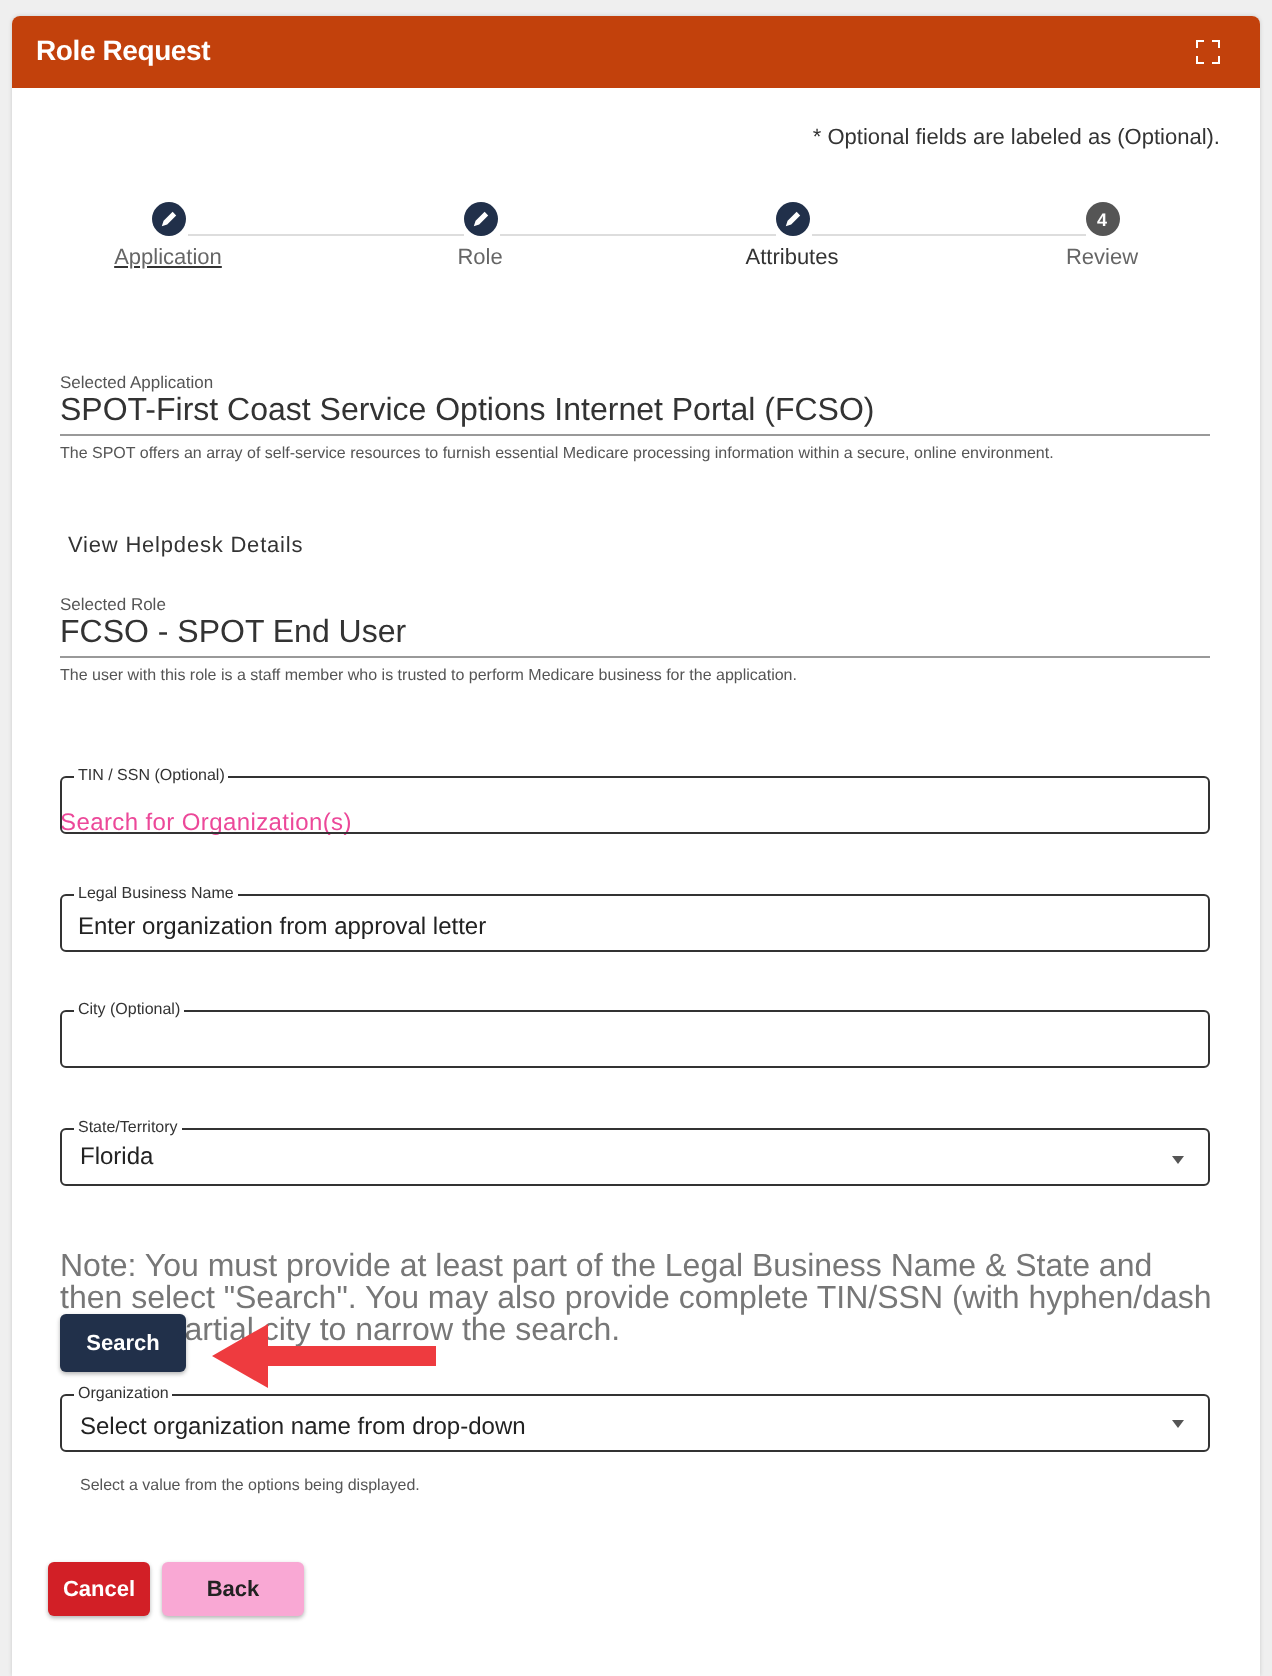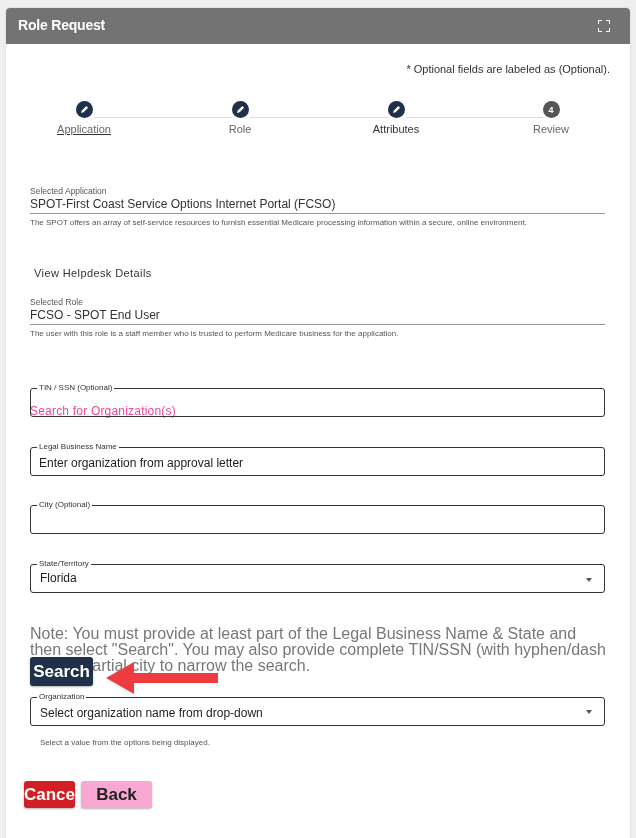--- a/index.html
+++ b/index.html
@@ -1,53 +1,53 @@
 <!DOCTYPE html>
 <html><head>
 <meta charset="utf-8">
 <style>
   * { box-sizing: border-box; margin: 0; padding: 0; }
   html, body { width: 636px; height: 838px; background: #efefef; overflow: hidden; }
   body { font-family: "Liberation Sans", sans-serif; color: #333; position: relative; }
 
   .card { position: absolute; left: 6px; top: 8px; width: 624px; height: 830px; background: #fff;
           border-radius: 4px 4px 0 0; box-shadow: 0 0 2px rgba(0,0,0,0.15); }
-  .card-header { height: 36px; background: #737373; border-radius: 4px 4px 0 0; position: relative; }
+  .card-header { height: 36px; background: #c2410c; border-radius: 4px 4px 0 0; position: relative; }
   .card-title { position: absolute; left: 12px; top: 9px; color: #fff; font-weight: bold; font-size: 14px; letter-spacing: -0.2px; }
   .expand-icon { position: absolute; right: 20px; top: 12px; width: 12px; height: 12px; cursor: pointer; }
 
   .optional-note { position: absolute; right: 20px; top: 55px; font-size: 11px; color: #333; }
 
   .stepper { position: absolute; left: 0; top: 93px; width: 624px; height: 50px; }
   .step-line { position: absolute; top: 16px; height: 1px; background: #ddd; }
   .step { position: absolute; top: 0; width: 100px; text-align: center; }
   .step-circle { width: 17px; height: 17px; border-radius: 50%; background: #21304a; margin: 0 auto;
                  display: flex; align-items: center; justify-content: center; color: #fff; font-size: 9px; font-weight: bold; }
   .step-circle.inactive { background: #555; }
   .step-label { font-size: 11px; color: #666; margin-top: 5px; }
   .step-label.active { color: #333; }
 
   .field-static { position: absolute; left: 24px; width: 575px; }
   .fs-label { font-size: 8.5px; color: #555; }
-  .fs-value { font-size: 12px; color: #333; padding-bottom: 2px; border-bottom: 1px solid #999; margin-top: 1px; }
+  .fs-value { font-size: 16px; color: #333; padding-bottom: 2px; border-bottom: 1px solid #999; margin-top: 1px; }
   .fs-hint { font-size: 8px; color: #555; margin-top: 4px; white-space: nowrap; }
 
   .helpdesk-link { position: absolute; left: 28px; top: 259px; font-size: 11px; color: #333; letter-spacing: 0.4px; cursor: pointer; }
 
   .section-title { position: absolute; left: 24px; top: 372px; font-size: 12px; color: #ec4899; letter-spacing: 0.2px; margin-top: 24px; }
 
   .outlined { position: absolute; left: 24px; width: 575px; height: 29px; border: 1px solid #333; border-radius: 3px; }
   .outlined .o-label { position: absolute; left: 6px; top: -6px; background: #fff; padding: 0 2px; font-size: 8px; color: #333; line-height: 10px; }
   .outlined .o-value { position: absolute; left: 9px; top: 8px; font-size: 12px; color: #222; }
   .outlined input { position: absolute; left: 8px; top: 6px; width: 555px; height: 18px; border: none; outline: none; background: transparent; font-size: 12px; color: #222; font-family: "Liberation Sans", sans-serif; }
   .caret { position: absolute; right: 12px; top: 13px; width: 0; height: 0; border-left: 3px solid transparent; border-right: 3px solid transparent; border-top: 4px solid #555; }
 
   .note { position: absolute; left: 24px; top: 618px; width: 580px; font-size: 16px; color: #777; line-height: 16px; }
 
-  .btn { position: absolute; border: none; border-radius: 3px; font-weight: bold; font-size: 17px; cursor: pointer;
+  .btn { position: absolute; border: none; border-radius: 3px; font-weight: bold; font-size: 11px; cursor: pointer;
          font-family: "Liberation Sans", sans-serif; box-shadow: 0 1px 2px rgba(0,0,0,0.3); }
   .btn-search { left: 24px; top: 649px; width: 63px; height: 29px; background: #21304a; color: #fff; }
   .btn-cancel { left: 18px; top: 773px; width: 51px; height: 27px; background: #d21f26; color: #fff; }
   .btn-back { left: 75px; top: 773px; width: 71px; height: 27px; background: #f9a8d4; color: #222; }
   .btn-review { left: 504px; top: 773px; width: 101px; height: 27px; background: #2a7f3e; color: #fff; }
 
   .annotation-arrow { position: absolute; left: 100px; top: 654px; width: 116px; height: 32px; }
   .annotation-text { position: absolute; left: 216px; top: 655px; font-size: 11.5px; color: #e0252b; line-height: 14px; }
 
   .org-hint { position: absolute; left: 34px; top: 730px; font-size: 8px; color: #555; }

